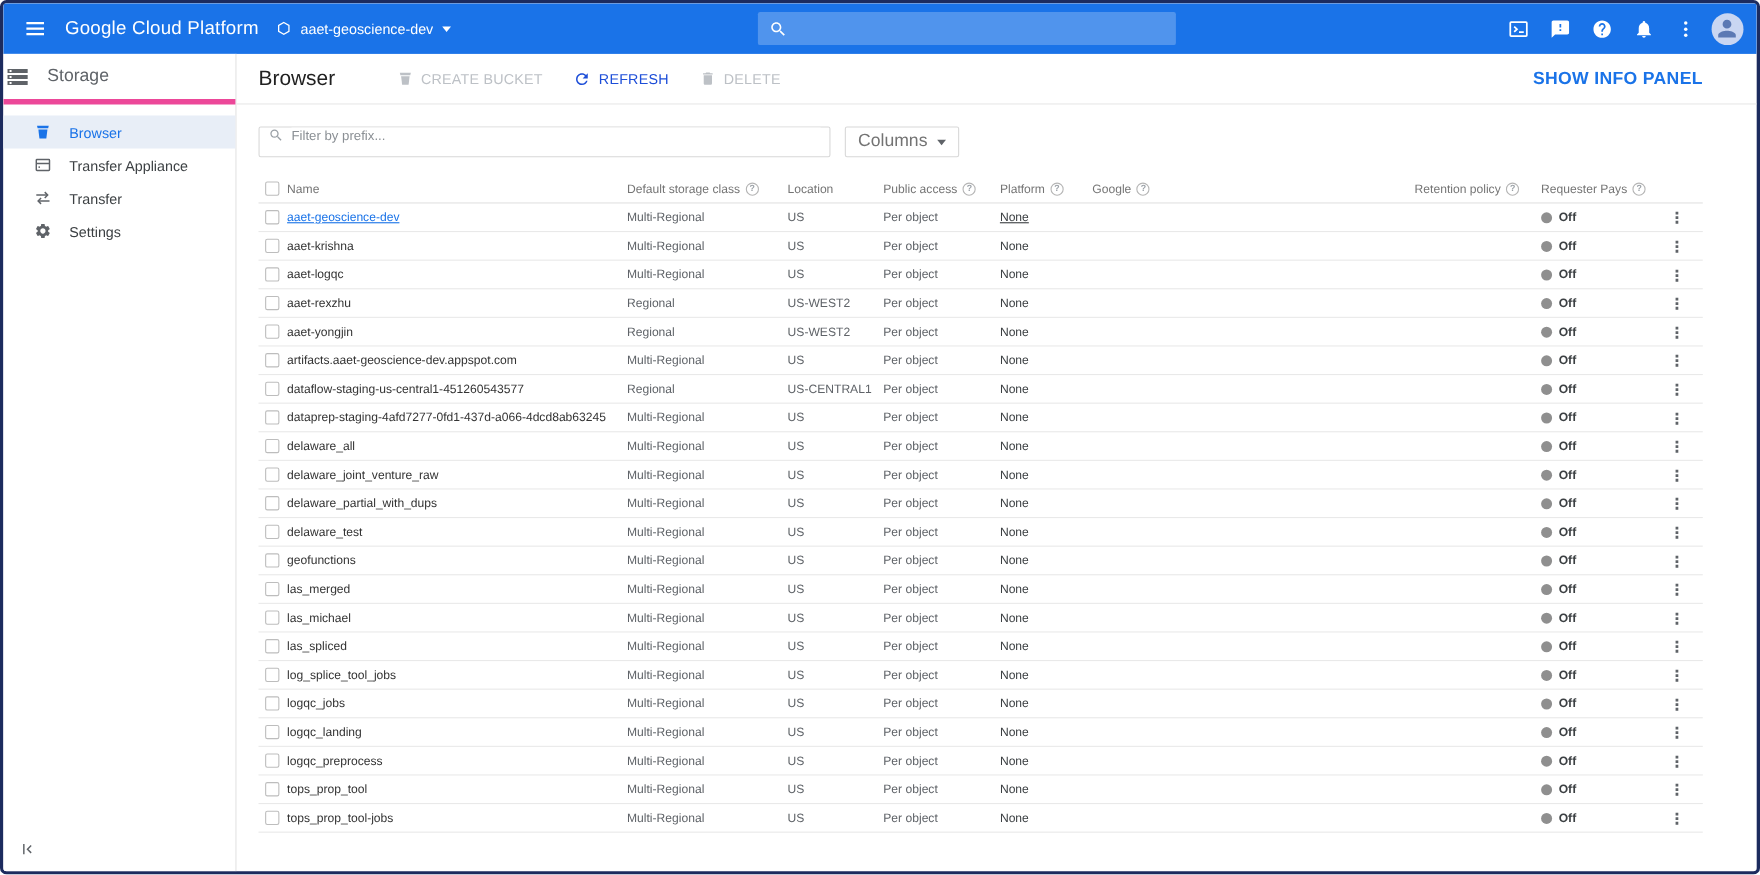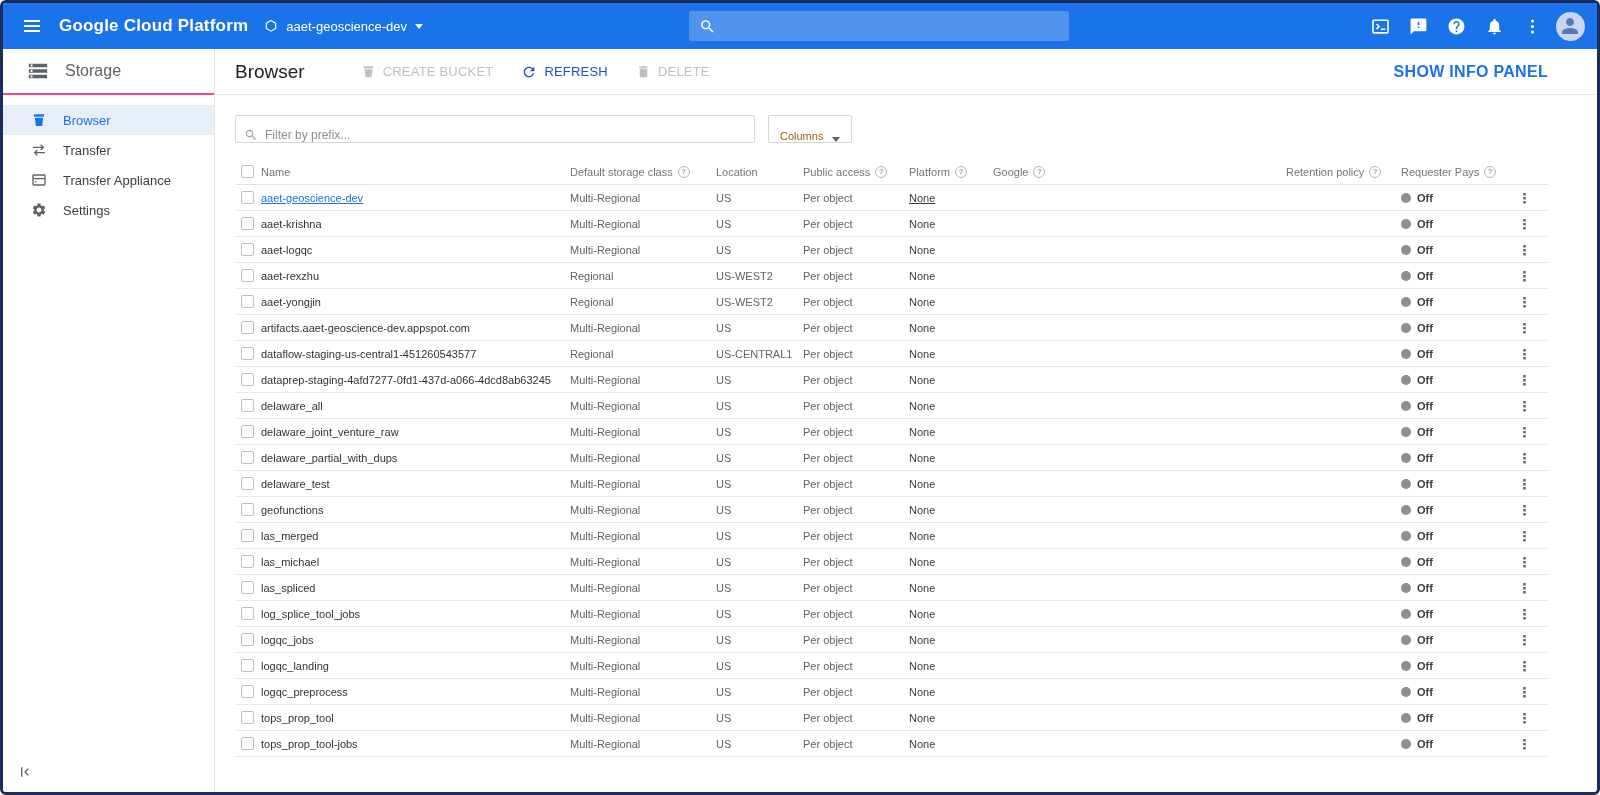--- a/index.html
+++ b/index.html
@@ -12,59 +12,59 @@
     width:1600px; height:795px;
     border:3px solid #1c2b5e; border-radius:6px;
     overflow:hidden; background:#fff;
     display:flex; flex-direction:column;
   }
 
   
   .topbar { height:46px; flex-shrink:0; background:#1a73e8; color:#fff; display:flex; align-items:center; }
   .topbar-left { display:flex; align-items:center; padding-left:12px; width:392px; flex-shrink:0; }
   .icon-btn { width:34px; height:34px; border:none; background:none; color:#fff; display:flex; align-items:center; justify-content:center; cursor:pointer; flex-shrink:0; }
-  .brand { font-size:17px; font-weight:700; letter-spacing:0.2px; margin-left:10px; white-space:nowrap; }
+  .brand { font-size:17px; font-weight:400; letter-spacing:0.2px; margin-left:10px; white-space:nowrap; }
   .project-selector { display:flex; align-items:center; gap:8px; margin-left:16px; font-size:13px; cursor:pointer; white-space:nowrap; }
   .caret-down { width:0; height:0; border-left:4px solid transparent; border-right:4px solid transparent; border-top:5px solid currentColor; }
   .topbar-middle { flex:1; display:flex; justify-content:center; }
   .search-box { width:380px; height:30px; background:rgba(255,255,255,0.24); border-radius:2px; display:flex; align-items:center; padding:0 10px; gap:8px; }
   .search-box input { flex:1; background:transparent; border:none; outline:none; color:#fff; font-size:13px; }
   .topbar-right { display:flex; align-items:center; gap:4px; padding-right:10px; }
   .avatar { width:29px; height:29px; border-radius:50%; background:#c9d6f2; display:flex; align-items:center; justify-content:center; overflow:hidden; }
 
   
   .bodywrap { flex:1; display:flex; min-height:0; }
 
   
   .sidebar { width:212px; flex-shrink:0; background:#fff; border-right:1px solid #e3e3e3; display:flex; flex-direction:column; position:relative; }
-  .sidebar-header { height:46px; flex-shrink:0; display:flex; align-items:center; gap:16px; padding-left:24px; border-bottom:2px solid #ec4899; color:#5f6368; }
+  .sidebar-header { height:46px; flex-shrink:0; display:flex; align-items:center; gap:16px; padding-left:2px; border-bottom:5px solid #ec4899; color:#5f6368; }
   .sidebar-title { font-size:16px; color:#5f6368; }
   .sidebar-nav { padding-top:10px; }
   .nav-item { height:30px; display:flex; align-items:center; gap:16px; padding-left:28px; font-size:13px; color:#3c4043; cursor:pointer; }
   .nav-item .nav-ic { color:#5f6368; display:flex; }
   .nav-item.active { background:#e8eef7; color:#1a73e8; }
   .nav-item.active .nav-ic { color:#1a73e8; }
   .collapse-btn { position:absolute; left:14px; bottom:12px; background:none; border:none; color:#5f6368; cursor:pointer; display:flex; }
 
   
   .main { flex:1; min-width:0; display:flex; flex-direction:column; }
   .main-header { height:46px; flex-shrink:0; display:flex; align-items:center; padding:0 49px 0 20px; border-bottom:1px solid #e8e8e8; }
   .page-title { font-size:19px; color:#212121; font-weight:400; }
   .actions { display:flex; margin-left:42px; }
   .action-btn { display:flex; align-items:center; gap:7px; background:none; border:none; height:34px; padding:0 14px; font-size:13px; font-weight:500; letter-spacing:0.2px; font-family:inherit; }
   .action-btn.enabled { color:#1d4ed8; cursor:pointer; }
   .action-btn.disabled { color:#bdc1c6;text-align:center; }
   .info-panel-btn { margin-left:auto; background:none; border:none; color:#1a73e8; font-size:16px; font-weight:700; letter-spacing:0.3px; cursor:pointer; font-family:inherit; }
 
   .content { flex:1; padding:20px 49px 0 20px; overflow:hidden; }
   .toolbar { display:flex; gap:13px; align-items:center; }
-  .filter-box { width:520px; height:28px; border:1px solid #d8d8d8; border-radius:2px; background:#fff; display:flex; align-items:flex-end; gap:7px; padding:0 8px; }
+  .filter-box { width:520px; height:28px; border:1px solid #d8d8d8; border-radius:2px; background:#fff; display:flex; align-items:flex-start; gap:7px; padding:0 8px; }
   .filter-box input { flex:1; border:none; outline:none; font-size:12px; color:#3c4043; }
   .filter-box input::placeholder { color:#8a8f94; }
-  .columns-btn { height:28px; border:1px solid #d8d8d8; border-radius:2px; background:#fff; display:flex; align-items:flex-end; gap:9px; padding:0 11px; font-size:11px; color:#a16207; cursor:pointer; font-family:inherit; }
+  .columns-btn { height:28px; border:1px solid #d8d8d8; border-radius:2px; background:#fff; display:flex; align-items:center; gap:9px; padding:0 11px; font-size:16px; color:#737373; cursor:pointer; font-family:inherit; }
   .columns-btn .caret-down { border-top-color:#5f6368; }
   .section-label { margin-top:15px; font-size:12px; color:#3c4043; }
 
   
   .table { margin-top:16px; --cols: 26px 309px 146px 87px 106px 84px 293px 115px 100px 1fr; }
   .thead-row, .trow { display:grid; grid-template-columns:var(--cols); align-items:center; }
   .thead-row { height:26px; border-bottom:1px solid #e2e2e2; color:#757575; font-size:11px; }
   .th { display:flex; align-items:center; gap:5px; white-space:nowrap; }
   .help-icon { width:12px; height:12px; border:1px solid #b5b5b5; border-radius:50%; color:#9aa0a6; font-size:8px; font-weight:700; display:inline-flex; align-items:center; justify-content:center; cursor:pointer; flex-shrink:0; }
   .trow { height:26px; border-bottom:1px solid #e9e9e9; font-size:11px; color:#5f6368; }
@@ -183,37 +183,37 @@
             <svg width="16" height="16" viewBox="0 0 24 24" fill="currentColor">
                 <path d="M4 3.5h16l-.8 3.5H4.8z"></path>
                 <path d="M5.8 8.5h12.4L16.7 21H7.3z"></path>
               </svg>
           </span>
           <span>Browser</span>
         </div>
         <div class="nav-item">
           <span class="nav-ic">
             <svg width="16" height="16" viewBox="0 0 24 24" fill="none" stroke="currentColor" stroke-width="2">
+                <rect x="3" y="4.5" width="18" height="15" rx="1"></rect>
+                <path d="M3 10h18"></path>
+                <circle cx="7" cy="14.8" r="1.2" fill="currentColor" stroke="none"></circle>
+              </svg>
+          </span>
+          <span>Transfer Appliance</span>
+        </div>
+        <div class="nav-item">
+          <span class="nav-ic">
+            <svg width="16" height="16" viewBox="0 0 24 24" fill="none" stroke="currentColor" stroke-width="2">
                 <path d="M3 8h15"></path>
                 <path d="M14.5 4l4 4-4 4"></path>
                 <path d="M21 16H6"></path>
                 <path d="M9.5 12l-4 4 4 4"></path>
               </svg>
           </span>
           <span>Transfer</span>
-        </div>
-        <div class="nav-item">
-          <span class="nav-ic">
-            <svg width="16" height="16" viewBox="0 0 24 24" fill="none" stroke="currentColor" stroke-width="2">
-                <rect x="3" y="4.5" width="18" height="15" rx="1"></rect>
-                <path d="M3 10h18"></path>
-                <circle cx="7" cy="14.8" r="1.2" fill="currentColor" stroke="none"></circle>
-              </svg>
-          </span>
-          <span>Transfer Appliance</span>
         </div>
         <div class="nav-item">
           <span class="nav-ic">
             <svg width="16" height="16" viewBox="0 0 24 24" fill="currentColor">
                 <path d="M19.14 12.94c.04-.3.06-.61.06-.94 0-.32-.02-.64-.07-.94l2.03-1.58c.18-.14.23-.41.12-.61l-1.92-3.32c-.12-.22-.37-.29-.59-.22l-2.39.96c-.5-.38-1.03-.7-1.62-.94l-.36-2.54c-.04-.24-.24-.41-.48-.41h-3.84c-.24 0-.43.17-.47.41l-.36 2.54c-.59.24-1.13.57-1.62.94l-2.39-.96c-.22-.08-.47 0-.59.22L2.74 8.87c-.12.21-.08.47.12.61l2.03 1.58c-.05.3-.09.63-.09.94s.02.64.07.94l-2.03 1.58c-.18.14-.23.41-.12.61l1.92 3.32c.12.22.37.29.59.22l2.39-.96c.5.38 1.03.7 1.62.94l.36 2.54c.05.24.24.41.48.41h3.84c.24 0 .44-.17.47-.41l.36-2.54c.59-.24 1.13-.56 1.62-.94l2.39.96c.22.08.47 0 .59-.22l1.92-3.32c.12-.22.07-.47-.12-.61l-2.01-1.58zM12 15.6c-1.98 0-3.6-1.62-3.6-3.6s1.62-3.6 3.6-3.6 3.6 1.62 3.6 3.6-1.62 3.6-3.6 3.6z"></path>
               </svg>
           </span>
           <span>Settings</span>
         </div>
       </nav>

